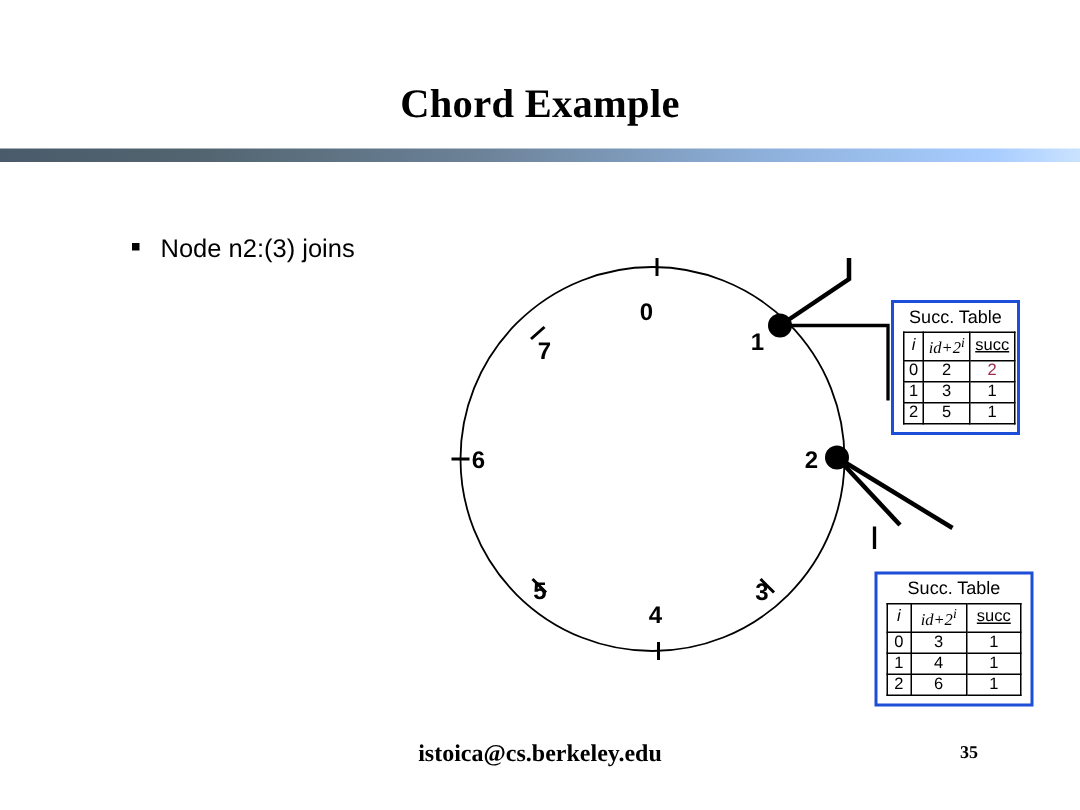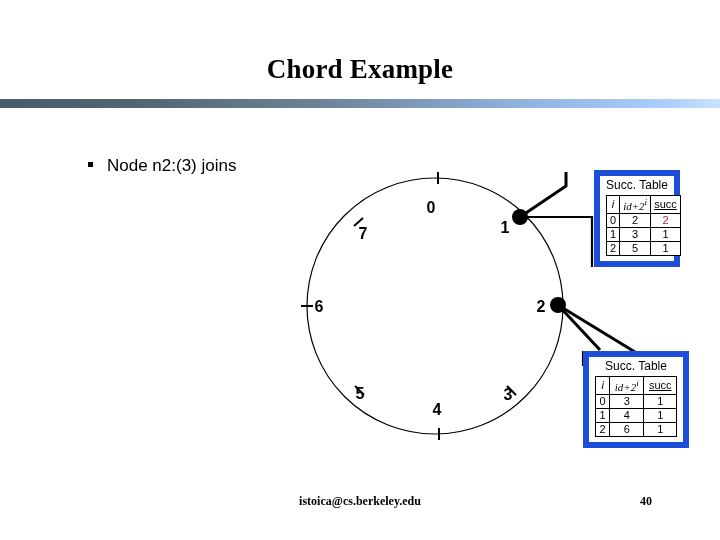--- a/index.html
+++ b/index.html
@@ -75,24 +75,25 @@
   .ring-label {
     font-family: "Liberation Sans", sans-serif;
     font-size: 16px;
     font-weight: bold;
     fill: #000;
   }
 
   
   .succ-box {
     position: absolute;
-    border: 6px solid #1d4ed8;
+    border: 2px solid #1d4ed8;
     background: #ffffff;
     box-sizing: border-box;
     padding: 2px 6px 5px 6px;
+    margin-top: 30px;
   }
   .succ-title {
     font-family: "Liberation Sans", sans-serif;
     font-size: 12px;
     text-align: center;
     color: #000;
     line-height: 15px;
     white-space: nowrap;
   }
   table.succ-table {
@@ -126,21 +127,21 @@
   #succ-box-2 table.succ-table th.col-s { width: 38px; }
 
   
   #footer-email {
     position: absolute;
     left: 0;
     top: 494px;
     width: 720px;
     text-align: center;
     font-family: "Liberation Serif", serif;
-    font-size: 12px;
+    font-size: 16px;
     font-weight: bold;
     color: #000;
   }
   #footer-page {
     position: absolute;
     left: 640px;
     top: 494px;
     font-family: "Liberation Serif", serif;
     font-size: 12px;
     font-weight: bold;
@@ -257,13 +258,13 @@
       <tr>
         <td>2</td>
         <td>6</td>
         <td style="color: rgb(0, 0, 0);">1</td>
       </tr>
     </tbody>
   </table>
 </div>
 
 <div id="footer-email">istoica@cs.berkeley.edu</div>
-<div id="footer-page">40</div>
+<div id="footer-page">35</div>
 
 </body></html>

